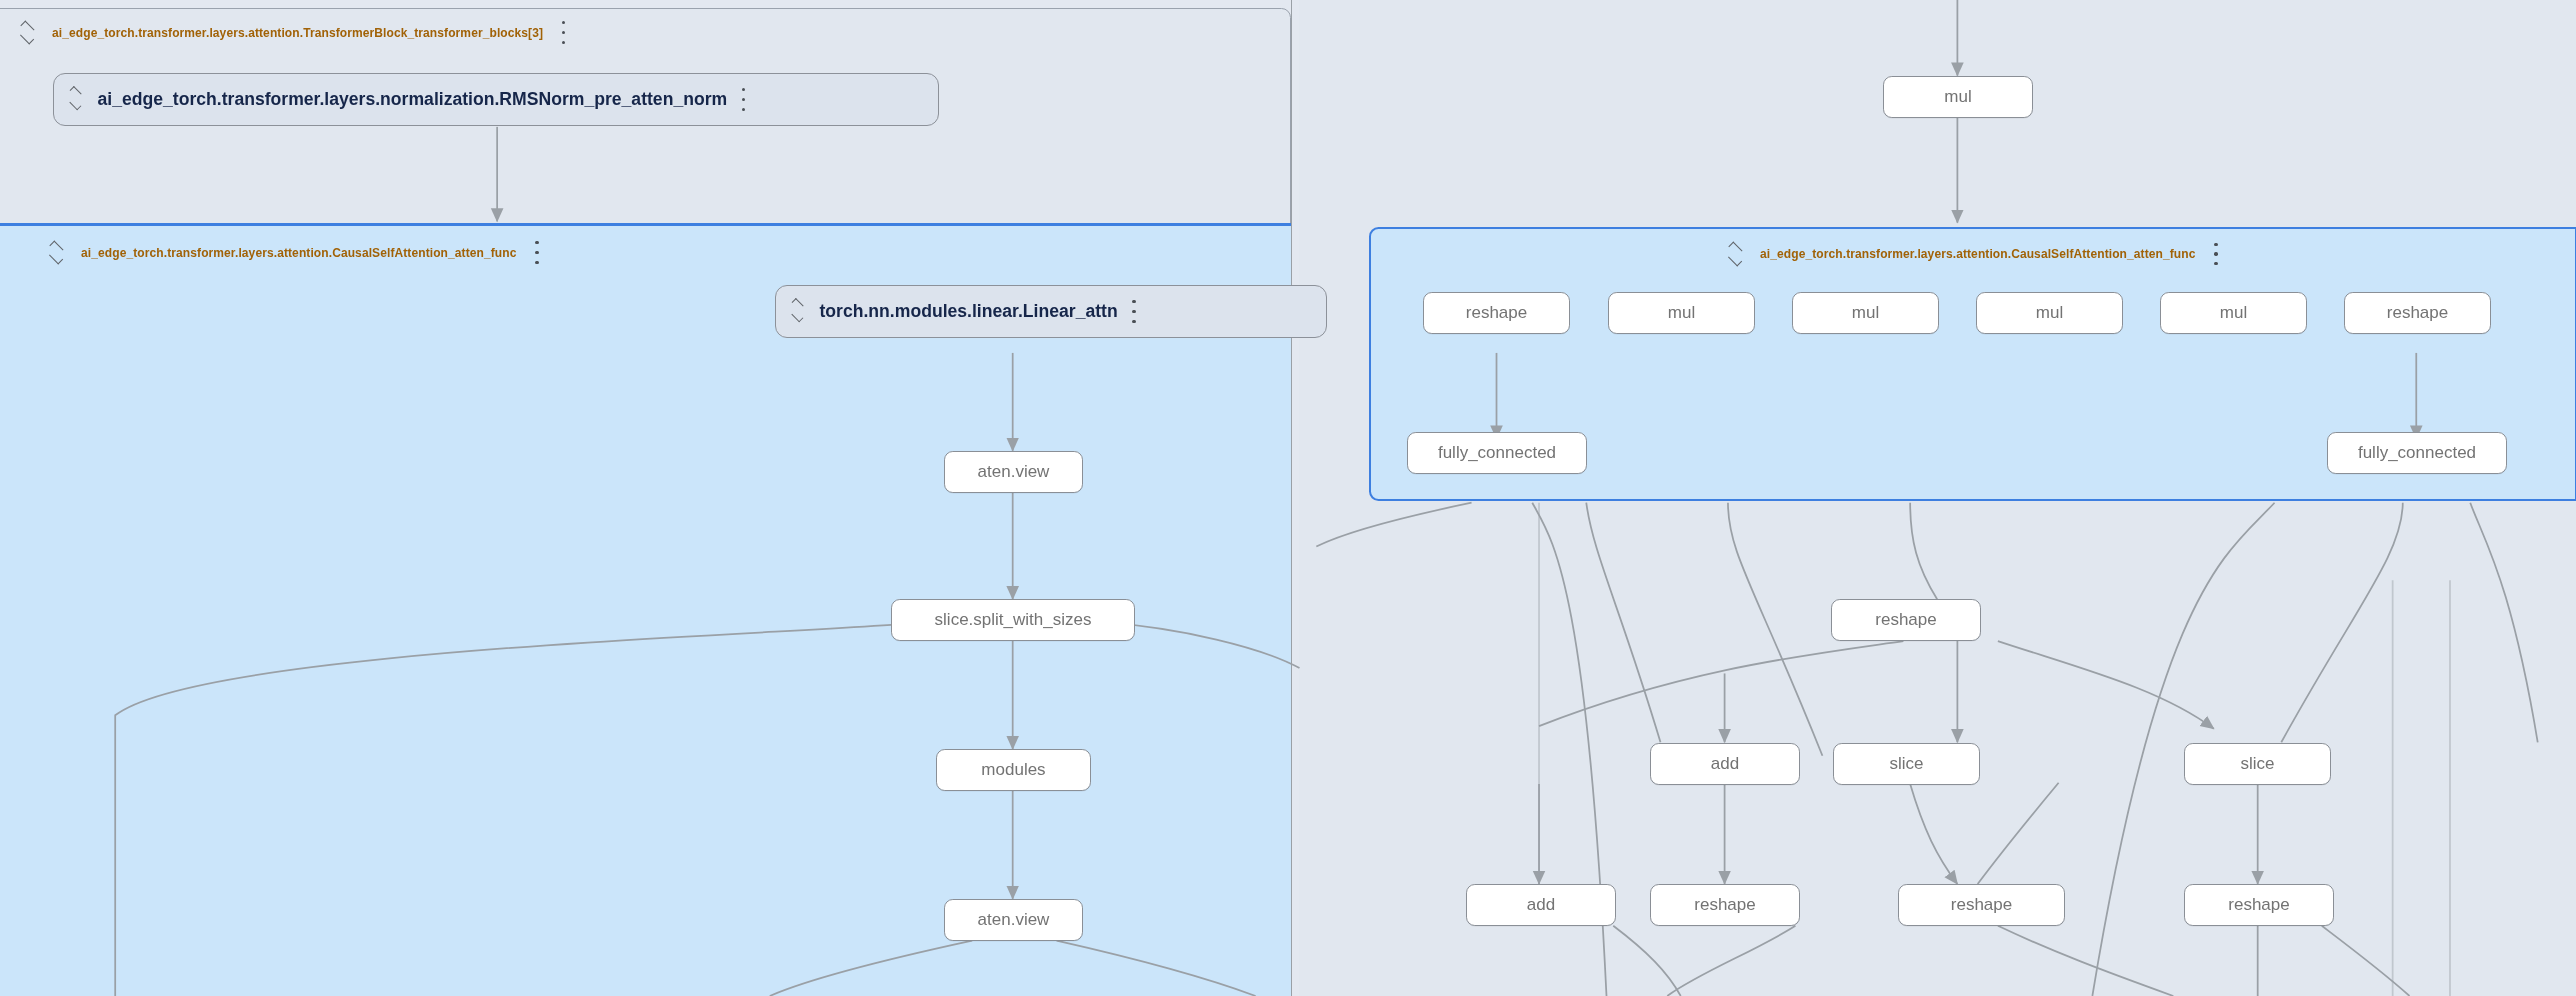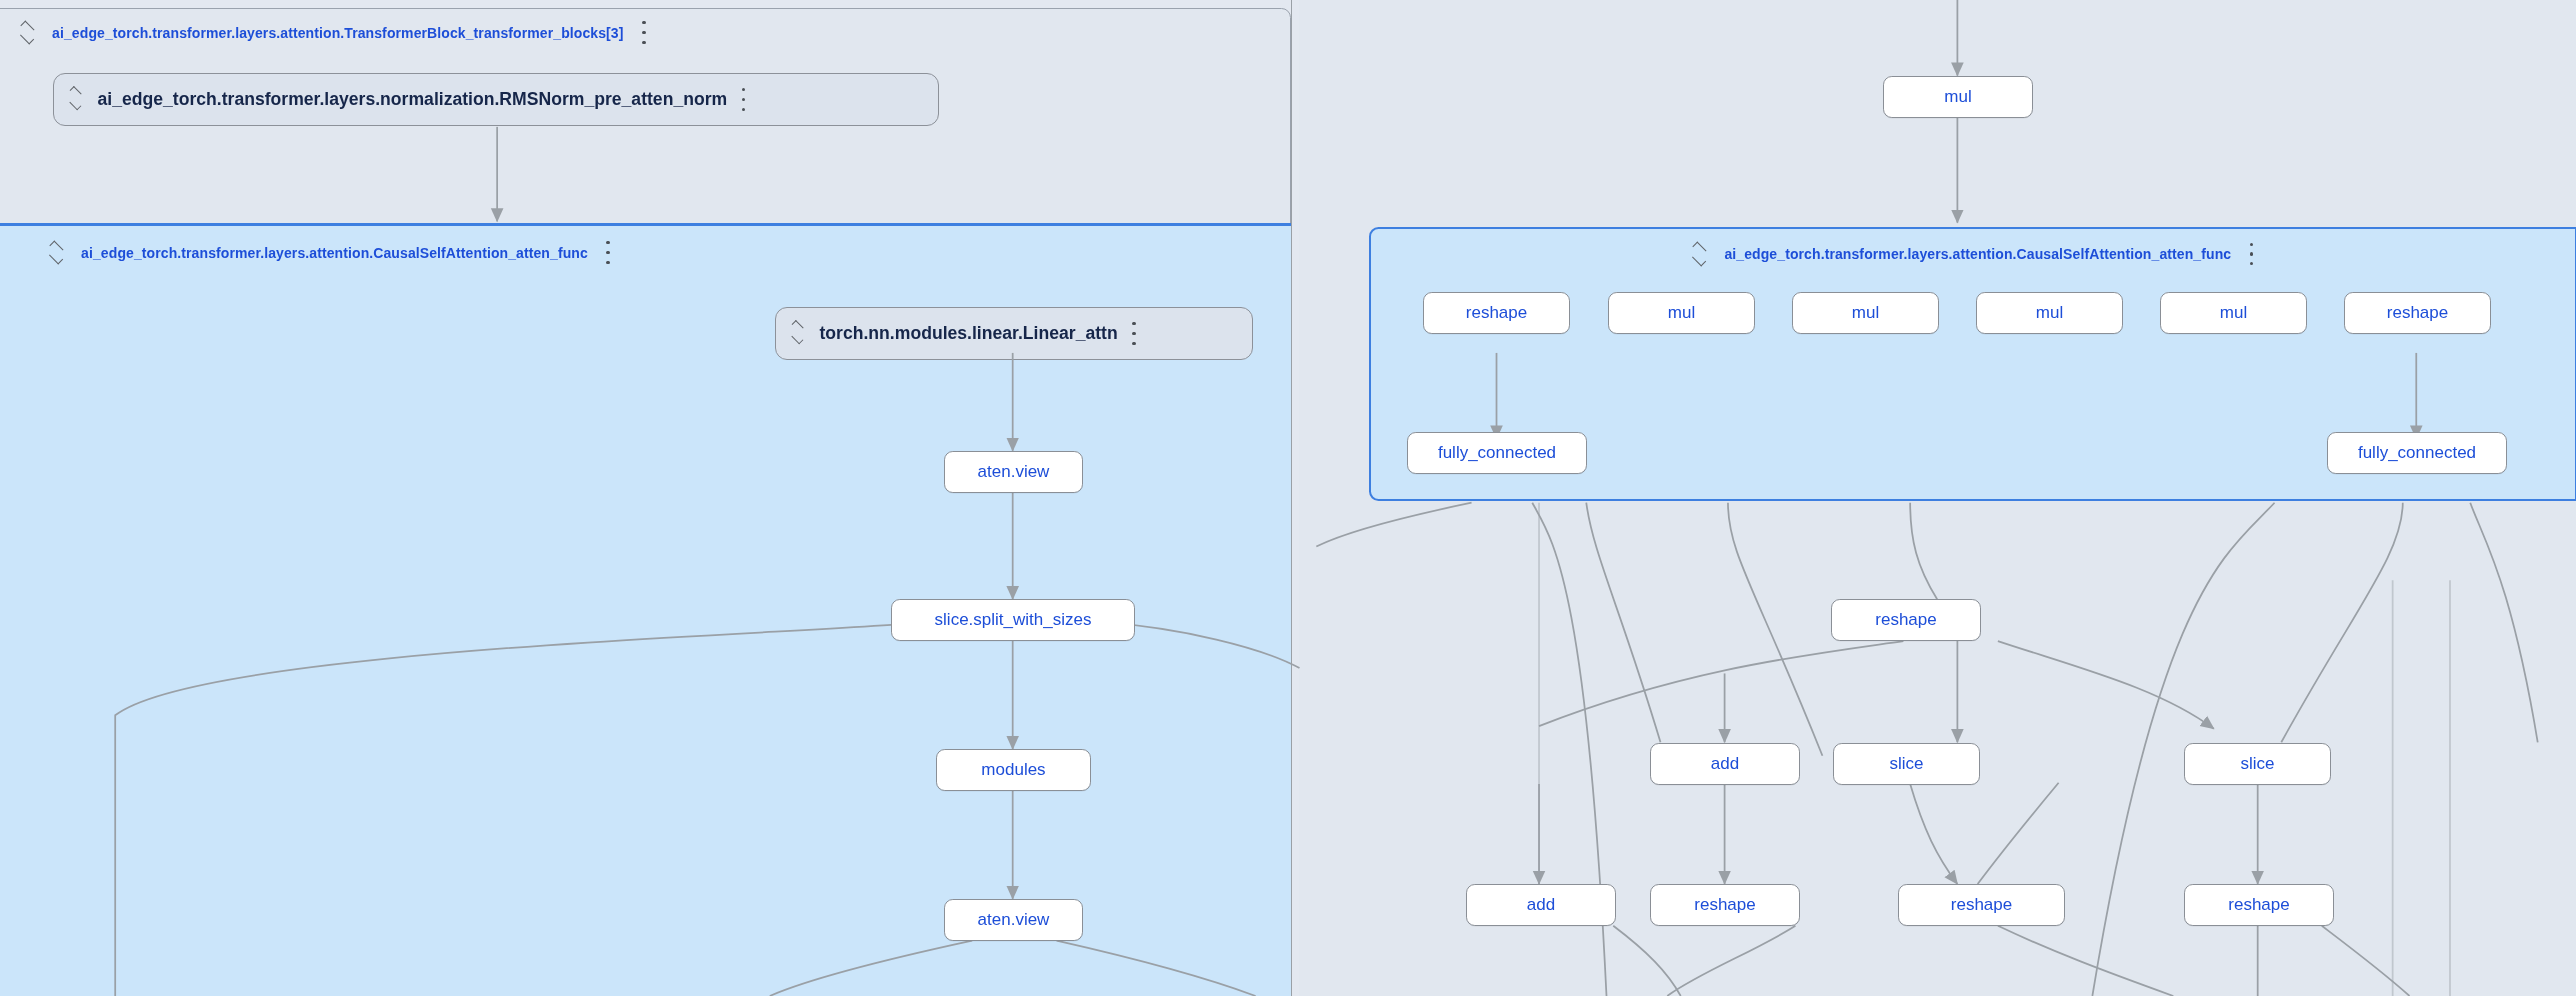--- a/index.html
+++ b/index.html
@@ -39,23 +39,23 @@
   }
 
   .group-header {
     display: flex;
     align-items: center;
     gap: 17.6px;
     padding: 0 0 0 19px;
     height: 42px;
   }
   .group-title {
-    font-size: 14px;
+    font-size: 12px;
     font-weight: 700;
-    color: #1d4ed8;
+    color: #a16207;
     white-space: nowrap;
     letter-spacing: 0.1px;
   }
   .collapse-icon {
     width: 15px; height: 23px;
     position: relative;
     flex: 0 0 auto;
   }
   .collapse-icon::before, .collapse-icon::after {
     content:"";
@@ -112,21 +112,21 @@
     position: absolute;
     background: #ffffff;
     border: 1.7px solid #8a8f96;
     border-radius: 8.8px;
     display:flex; align-items:center; justify-content:center;
     height: 42px;
     box-shadow: 0 0.7px 0 rgba(0,0,0,.05);
   }
   .node span {
     font-size: 17px;
-    color: #1d4ed8;
+    color: #737373;
     white-space: nowrap;
     font-family: "Liberation Sans", sans-serif;
   }
 
   
   #edges { position:absolute; left:0; top:0; width:2576px; height:996px; pointer-events:none; }
 </style>
 </head>
 <body>
 
@@ -163,21 +163,21 @@
       <span class="collapse-icon"></span>
       <span class="group-title">ai_edge_torch.transformer.layers.attention.CausalSelfAttention_atten_func</span>
       <span class="kebab">
           <i></i>
           <i></i>
           <i></i>
         </span>
     </div>
   </div>
 
-  <div class="module-pill" style="left:775px; top:307px; width:478px;">
+  <div class="module-pill" style="left:775px; top:285px; width:552px;">
     <span class="expand-icon"></span>
     <span class="label">torch.nn.modules.linear.Linear_attn</span>
     <span class="kebab">
         <i></i>
         <i></i>
         <i></i>
       </span>
   </div>
 
   <div class="group selected" style="left:1369px; top:227px; width:1208px; height:274px; border-radius:9.5px 0 0 9.5px;">

